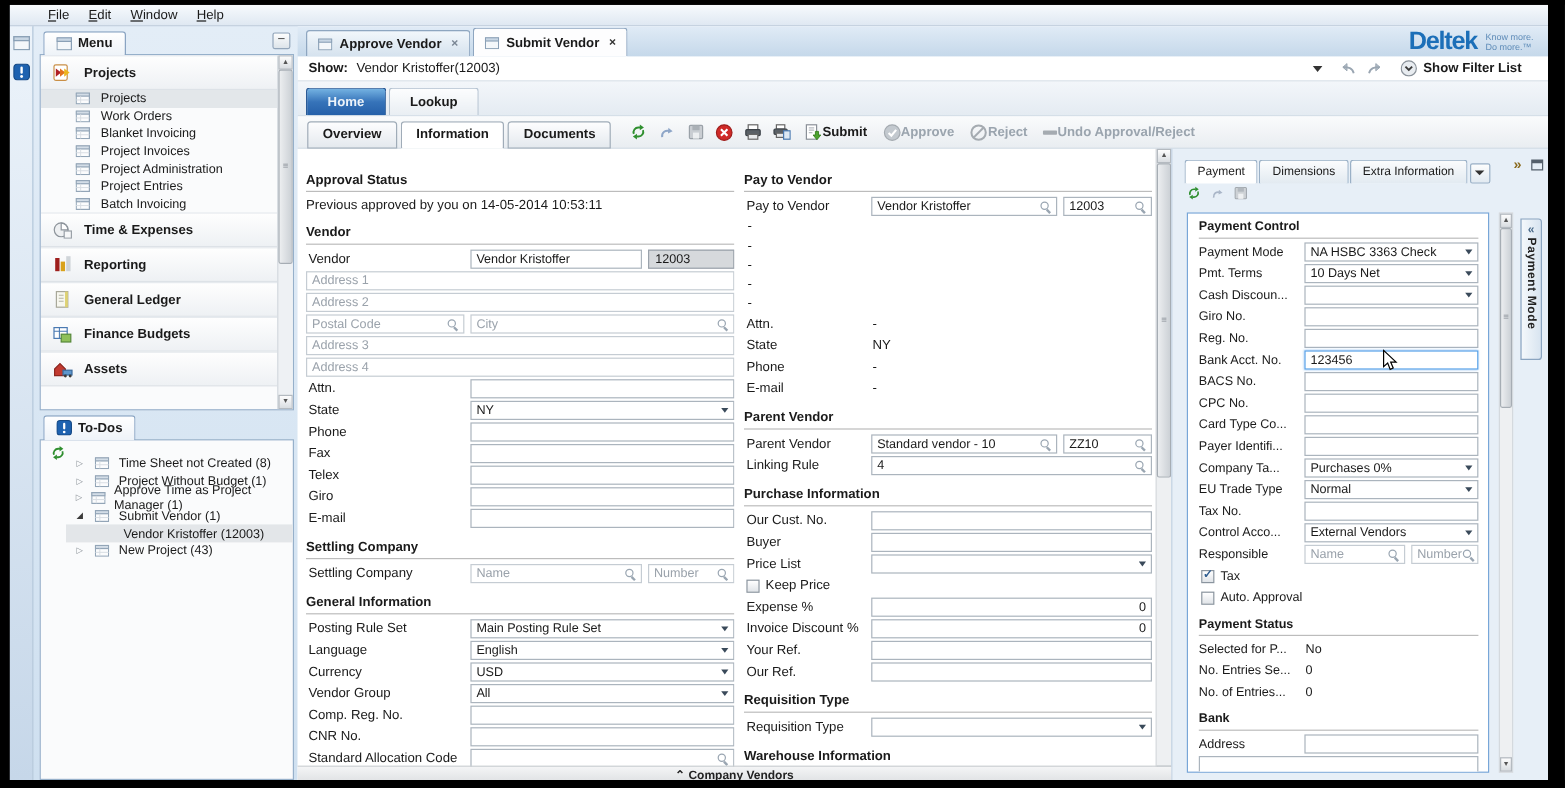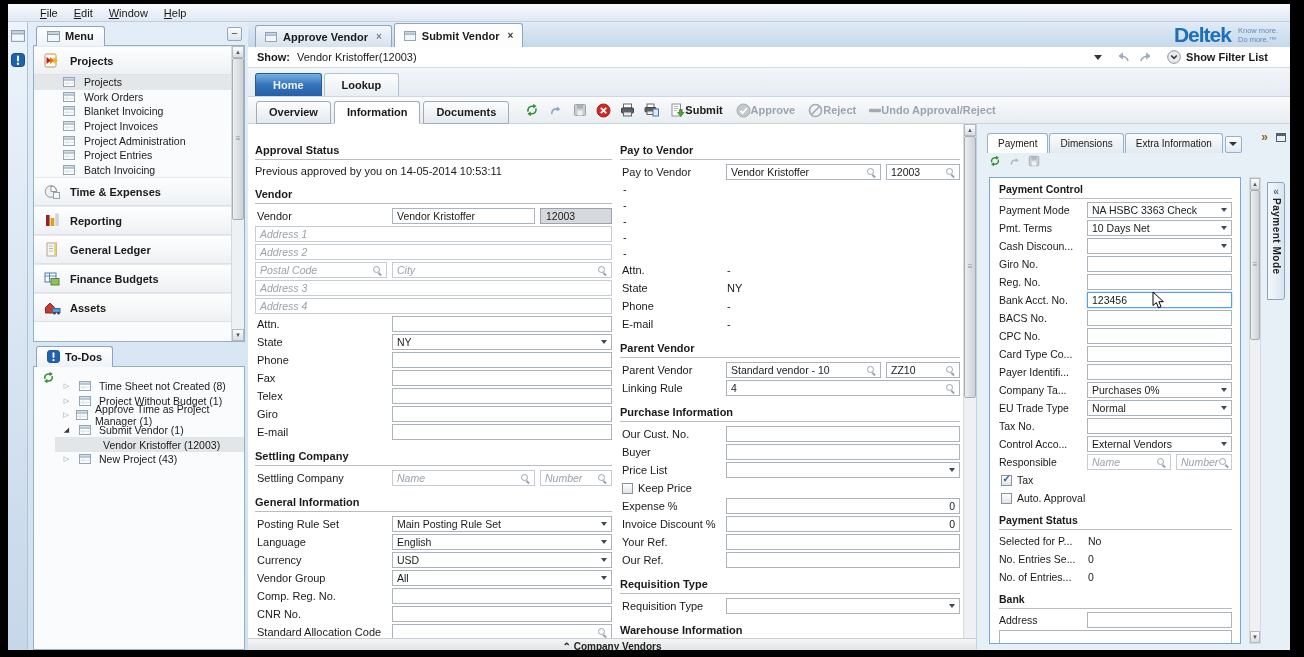--- a/index.html
+++ b/index.html
@@ -90,21 +90,21 @@
 .col-mid{width:340px;flex:0 0 340px}
 .section-title{font-weight:700;border-bottom:1px solid #bcbcbc;margin:10px 0 4px;padding-bottom:2px;height:16px}
 .section:first-child .section-title{margin-top:18px}
 .f-row{display:flex;align-items:center;height:16px;margin-bottom:2px}
 .f-row.plain{height:14px;margin-bottom:2px}
 .f-label{flex:0 0 137px;white-space:nowrap;overflow:hidden;padding-left:2px}
 .col-mid .f-label{flex:0 0 106px}
 .ctrl{flex:1;display:flex;align-items:center;gap:5px;min-width:0}
 .ibox{height:16px;border:1px solid #abb4bd;background:#fff;display:flex;align-items:center;
   padding:0 4px;font-size:10.5px;flex:1;min-width:0;white-space:nowrap;overflow:hidden}
-.ibox.ph{color:#9aa2ab;font-style:italic;border-color:#c5ccd3}
+.ibox.ph{color:#9aa2ab;border-color:#c5ccd3}
 .ibox.focused{border-color:#56a0e8;box-shadow:0 0 2px rgba(90,160,235,.6)}
 .ibox .sp{flex:1}
 .code{flex:0 0 72px;height:16px;border:1px solid #9aa2ab;background:#d6d9dc;display:flex;
   align-items:center;padding:0 5px;font-size:10.5px}
 .w2{flex:0 0 72px}
 .col-mid .w2{flex:0 0 74px}
 .pc1{flex:0 0 132px}
 .dd{width:0;height:0;border-left:3.5px solid transparent;border-right:3.5px solid transparent;
   border-top:4.5px solid #3a4a5a;margin-left:auto}
 .sicon{width:10px;height:10px;position:relative;flex:0 0 10px;margin-left:auto}

